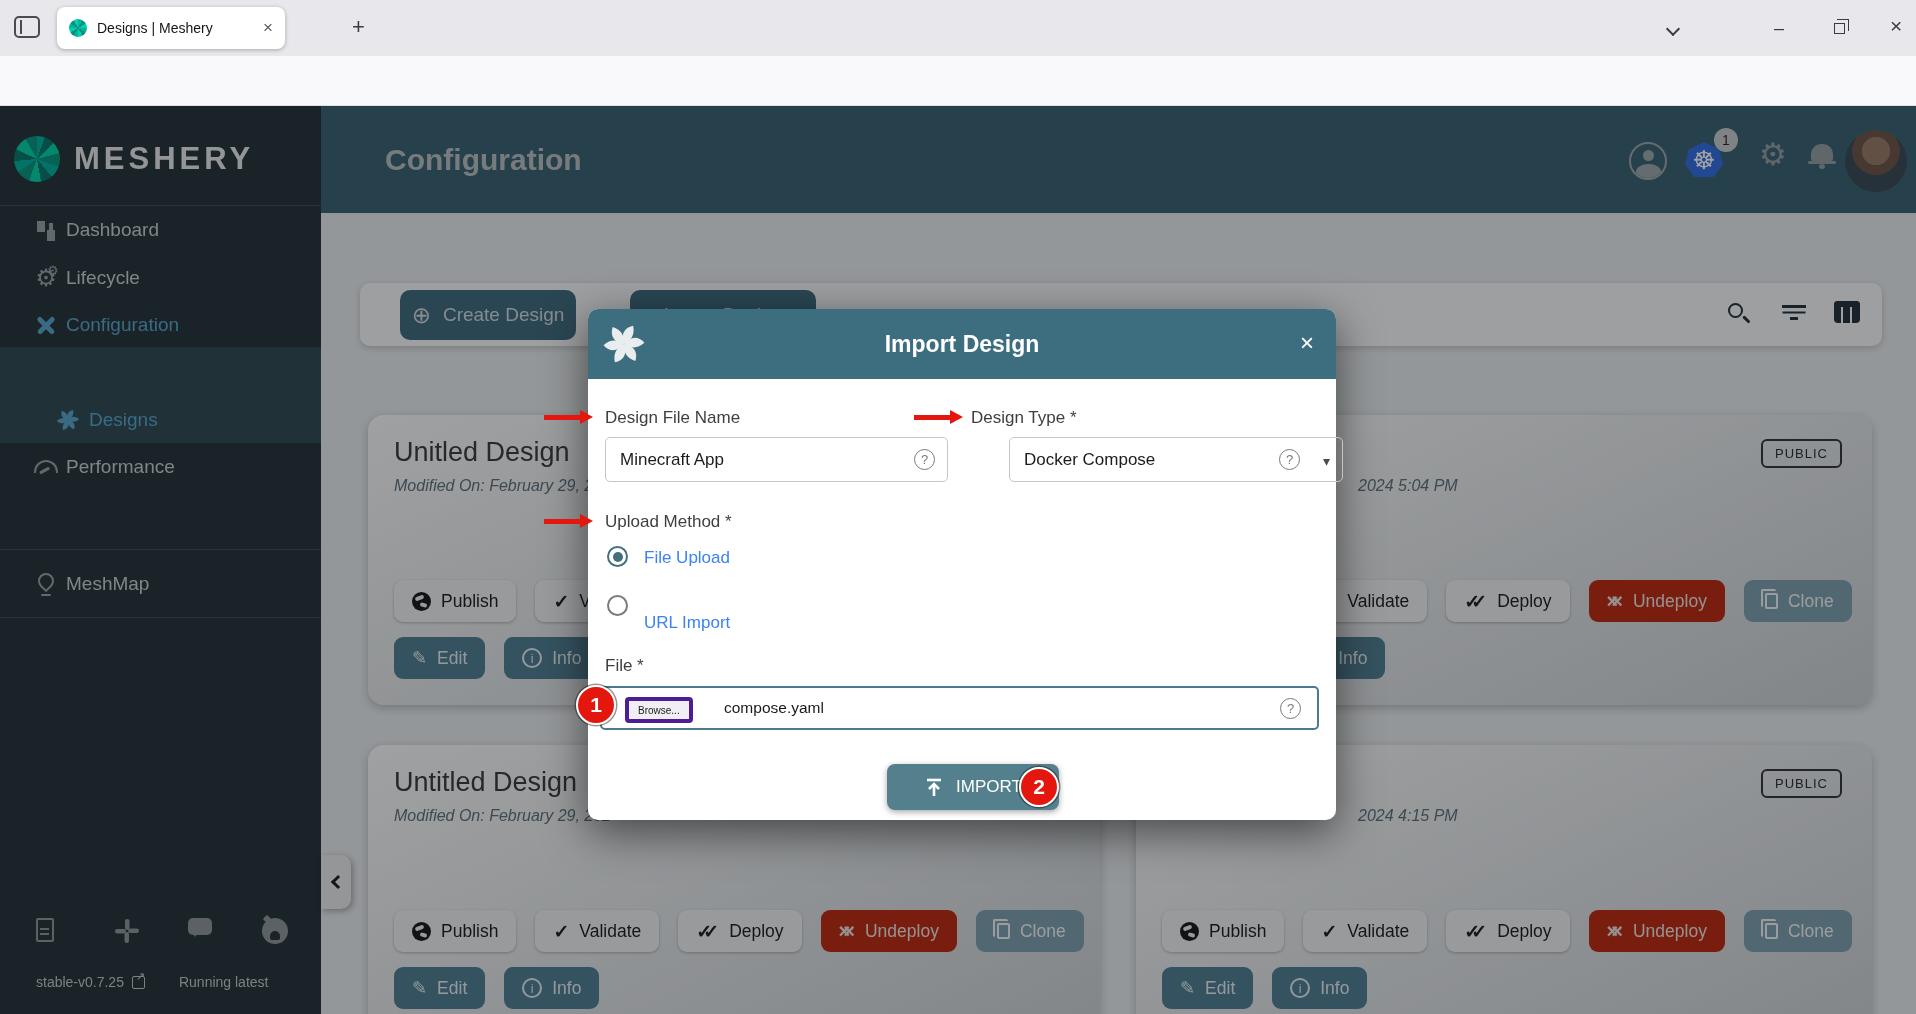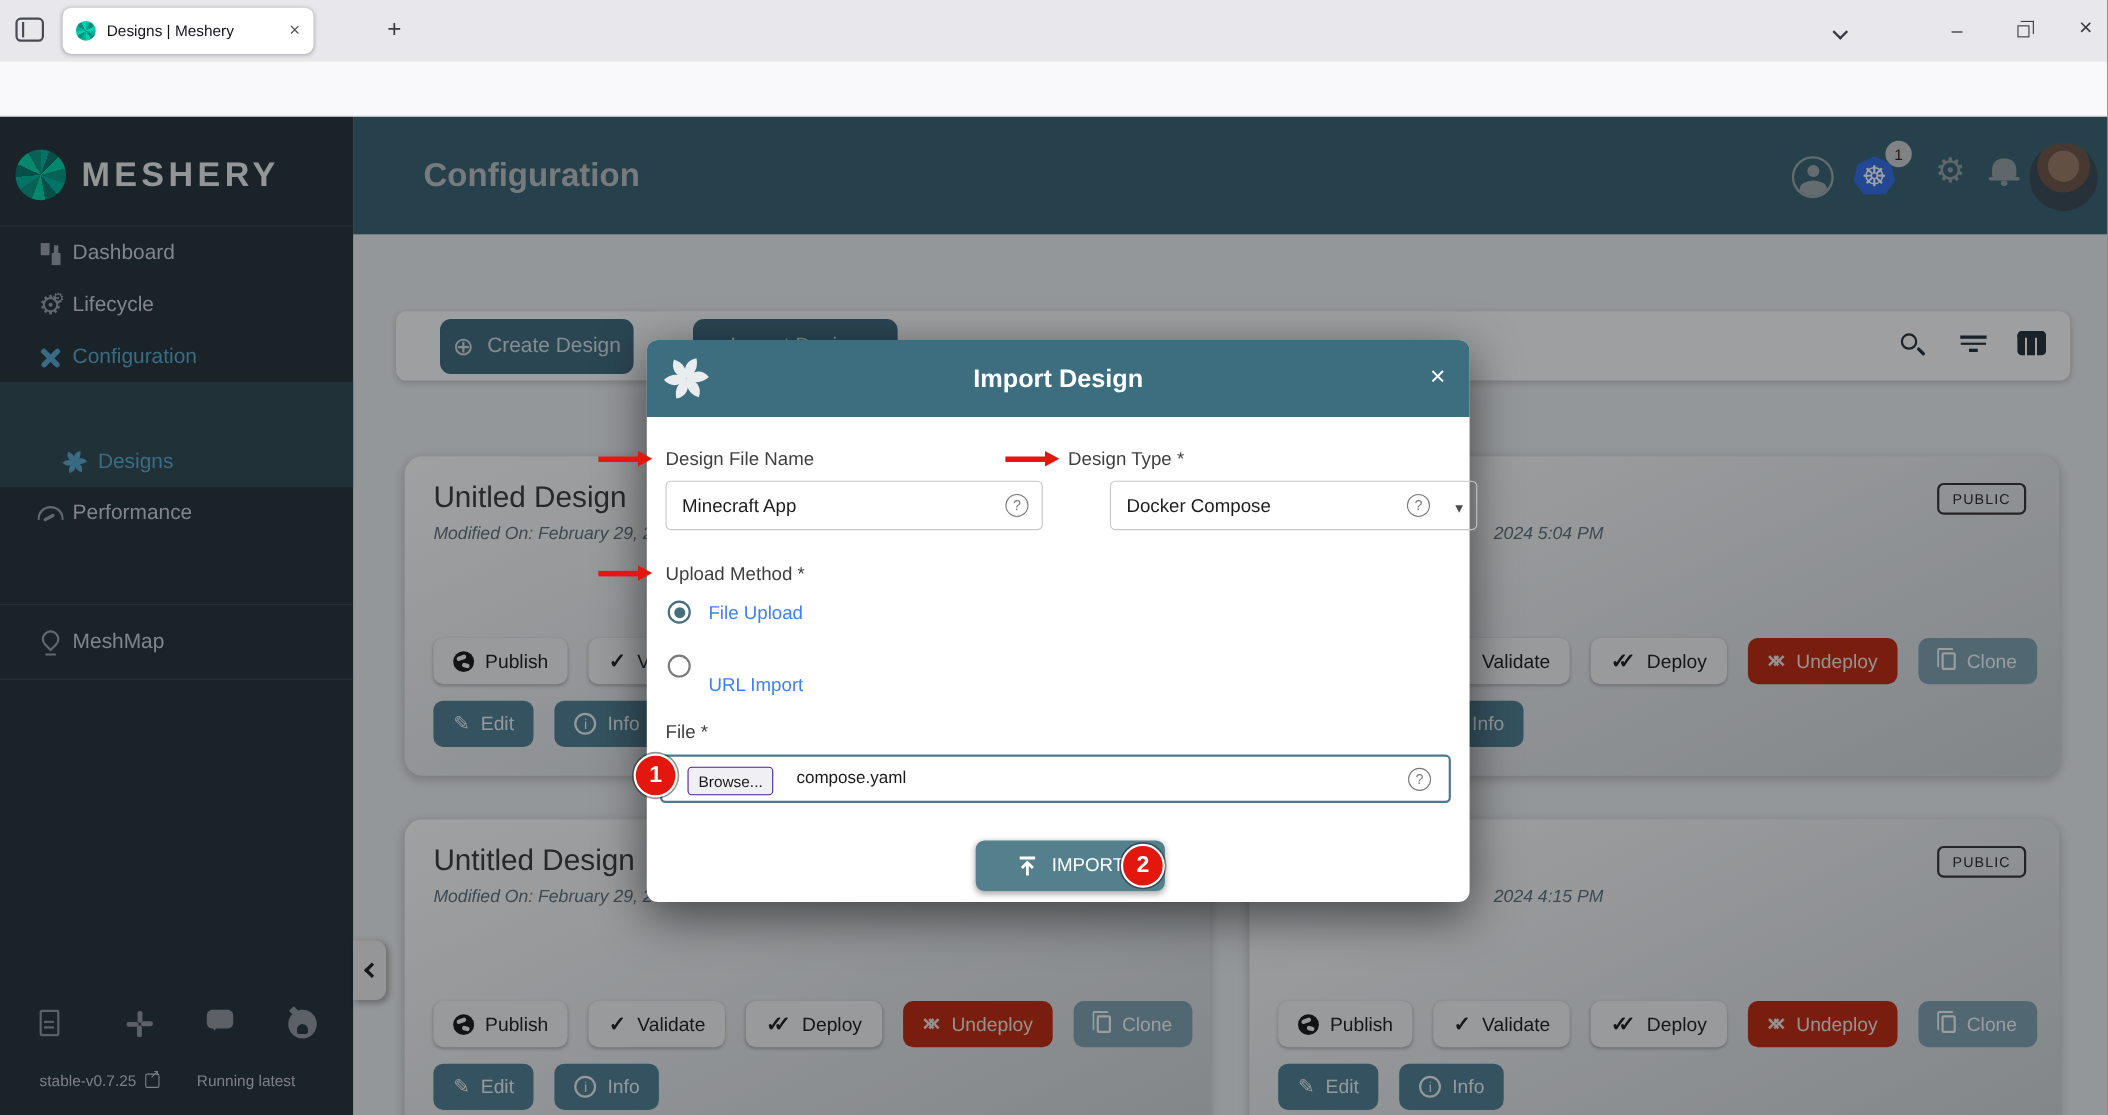--- a/index.html
+++ b/index.html
@@ -159,21 +159,21 @@
   .m-close { position:absolute; right:22px; top:20px; font-size:24px; color:#fff; font-weight:400; }
   .m-label { position:absolute; font-size:17px; color:#3F3F3F; }
   .inputbox { position:absolute; height:45px; border:1px solid #C6C6C6; border-radius:5px; display:flex; align-items:center; padding:0 14px; font-size:17px; color:#1c1c1c; }
   .qmark { position:absolute; width:21px; height:21px; border:1.8px solid #7A7A7A; border-radius:50%; color:#7A7A7A; font-size:13px; display:flex; align-items:center; justify-content:center; }
   .caret { position:absolute; right:12px; top:15px; color:#4c4c4c; font-size:14px; }
   .radio { position:absolute; width:21px; height:21px; border:2.4px solid #466F7E; border-radius:50%; }
   .radio .dot { position:absolute; left:3.5px; top:3.5px; width:10px; height:10px; border-radius:50%; background:#466F7E; }
   .radio.off { border-color:#7B7B7B; }
   .r-label { position:absolute; font-size:17px; color:#3b82f6; }
   .filebox { position:absolute; left:12px; top:377px; width:719px; height:44px; border:2px solid #4A7A8C; border-radius:5px; }
-  .browse { position:absolute; left:23px; top:9px; height:26px; padding:0 9px; background:#F0F0F4; border:1px solid #4c1d95; border-radius:4px; font-size:14px; font-family:inherit; color:#1a1a1a; }
+  .browse { position:absolute; left:23px; top:9px; height:26px; padding:0 9px; background:#F0F0F4; border:4px solid #4c1d95; border-radius:4px; font-size:10px; font-family:inherit; color:#1a1a1a; }
   .fname { position:absolute; left:122px; top:11px; font-size:15.5px; color:#1a1a1a; }
   .import-btn { position:absolute; left:299px; top:455px; width:172px; height:46px; background:#54808E; border:none; border-radius:8px; color:#fff; font-size:17px; font-family:inherit; display:inline-flex; align-items:center; justify-content:center; gap:12px; box-shadow:0 2px 6px rgba(0,0,0,.35); }
 
   
   .anno { z-index:80; }
   .arrow { position:absolute; height:5px; background:#E3170D; }
   .arrow::after { content:""; position:absolute; right:-12px; top:-5px; border:7.5px solid rgba(0,0,0,0); border-left:13px solid #E3170D; }
   .stepc { position:absolute; width:40px; height:40px; border-radius:50%; background:#E3170D; border:2.5px solid #fff; box-shadow:0 0 0 1.5px rgba(20,20,20,.45); color:#fff; font-size:21px; font-weight:700; display:flex; align-items:center; justify-content:center; }
 </style>
 </head>

